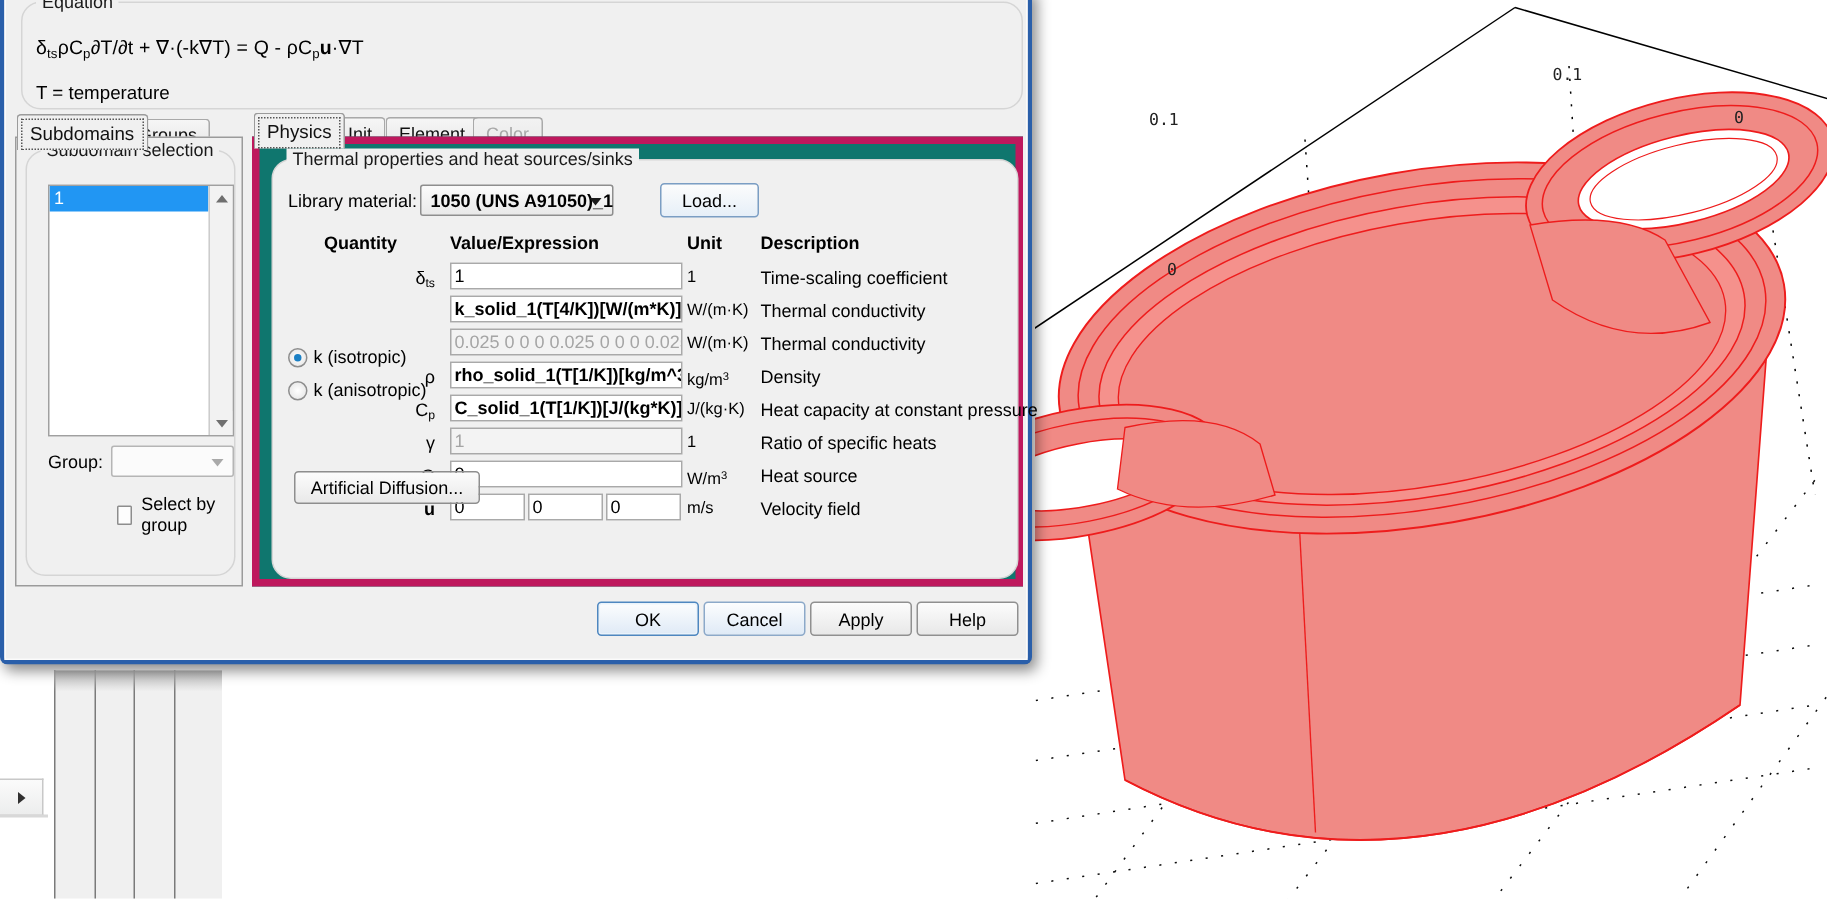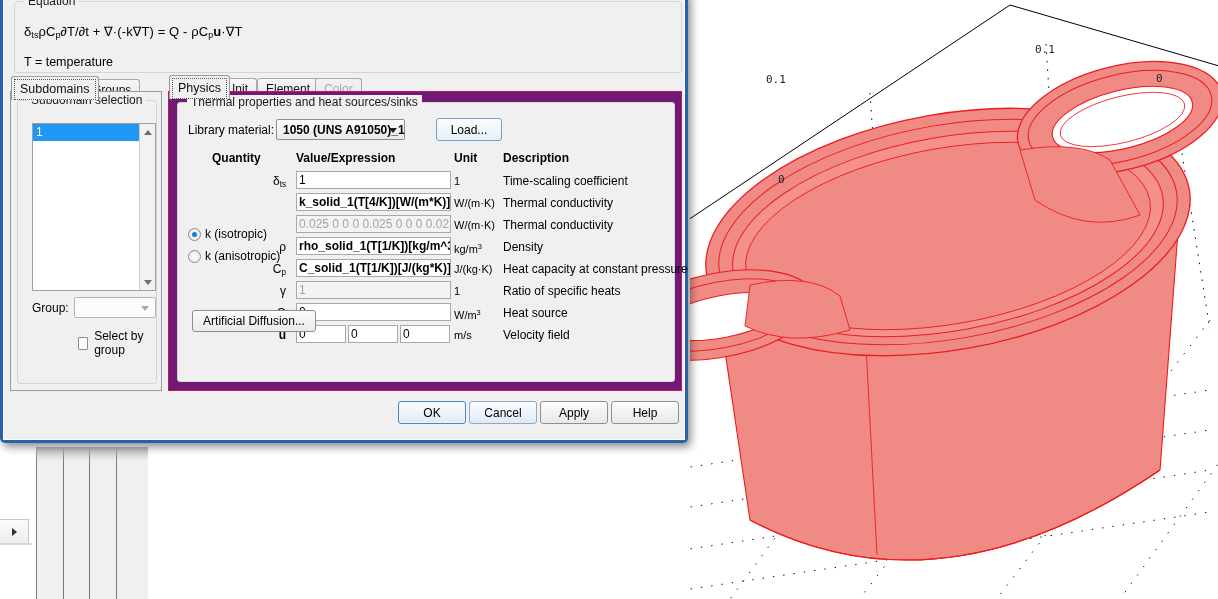--- a/index.html
+++ b/index.html
@@ -34,21 +34,21 @@
     border:3px solid #2a5faa;border-top:none;
     border-radius:0 0 5px 5px;
     background:#f0f0f0;
     box-shadow:3px 4px 9px rgba(0,0,0,.45);
     box-sizing:border-box;
   }
   #dialog-inner{position:absolute;left:0;top:0;right:0;bottom:0;background:#f0f0f0;
      border:1px solid #fbfbfb;box-sizing:border-box;}
 
   
-  .groupbox{position:absolute;border:1px solid #d5d5d5;border-radius:3px;background:#f0f0f0;box-sizing:border-box;}
+  .groupbox{position:absolute;border:1px solid #d5d5d5;border-radius:13px;background:#f0f0f0;box-sizing:border-box;}
   .groupbox > .gb-title{position:absolute;top:-8px;left:9px;background:#f0f0f0;padding:0 4px;font-size:12px;color:#1a1a1a;}
 
   
   #eq-box{left:10px;top:8px;width:668px;height:72px;}
   #eq-line1{position:absolute;left:9px;top:22px;font-size:13px;white-space:nowrap;letter-spacing:.1px;}
   #eq-line2{position:absolute;left:9px;top:53px;font-size:12.5px;}
   sub{font-size:.68em;vertical-align:-.28em;}
   sup{font-size:.68em;vertical-align:.5em;}
 
   
@@ -79,22 +79,22 @@
      border:1px solid #b5b5b5;border-radius:2px;box-sizing:border-box;}
   #sd-groupsel .arrow{position:absolute;right:6px;top:8px;width:0;height:0;
      border-top:5px solid #a9a9a9;border-left:4px solid transparent;border-right:4px solid transparent;}
 
   .chk-row{position:absolute;display:flex;align-items:center;gap:6px;font-size:12px;padding-left:36px;}
   .chkbox{width:13px;height:13px;background:#fdfdfd;border:1px solid #8d8d8d;border-radius:1px;position:relative;box-sizing:border-box;}
   .chkbox.checked::after{content:"";position:absolute;left:3px;top:0px;width:4px;height:8px;
      border:solid #1f5fa8;border-width:0 2px 2px 0;transform:rotate(42deg);}
 
   
-  #right-pane{position:absolute;left:164px;top:98px;width:514px;height:300px;background:#701a75;
-     border:1px solid #be185d;box-sizing:border-box;text-decoration:underline;}
+  #right-pane{position:absolute;left:164px;top:98px;width:514px;height:300px;background:#0f766e;
+     border:5px solid #be185d;box-sizing:border-box;text-decoration:underline;}
   #tabs-right{left:165px;top:84px;width:512px;}
   #thermal-group{left:8px;top:10px;width:498px;height:280px;}
 
   #lib-label{position:absolute;left:10px;top:20px;font-size:12px;}
   #lib-combo{position:absolute;left:98px;top:16px;width:129px;height:21px;
      background:linear-gradient(#fbfbfb,#e9e9e9);border:1px solid #8e8e8e;border-radius:2px;box-sizing:border-box;}
   #lib-combo .val{position:absolute;left:6px;top:3px;font-weight:bold;font-size:12px;white-space:nowrap;}
   #lib-combo .arrow{position:absolute;right:7px;top:8px;width:0;height:0;
      border-top:5px solid #1a1a1a;border-left:4px solid transparent;border-right:4px solid transparent;}
   #load-btn{position:absolute;left:258px;top:15px;width:66px;height:23px;

